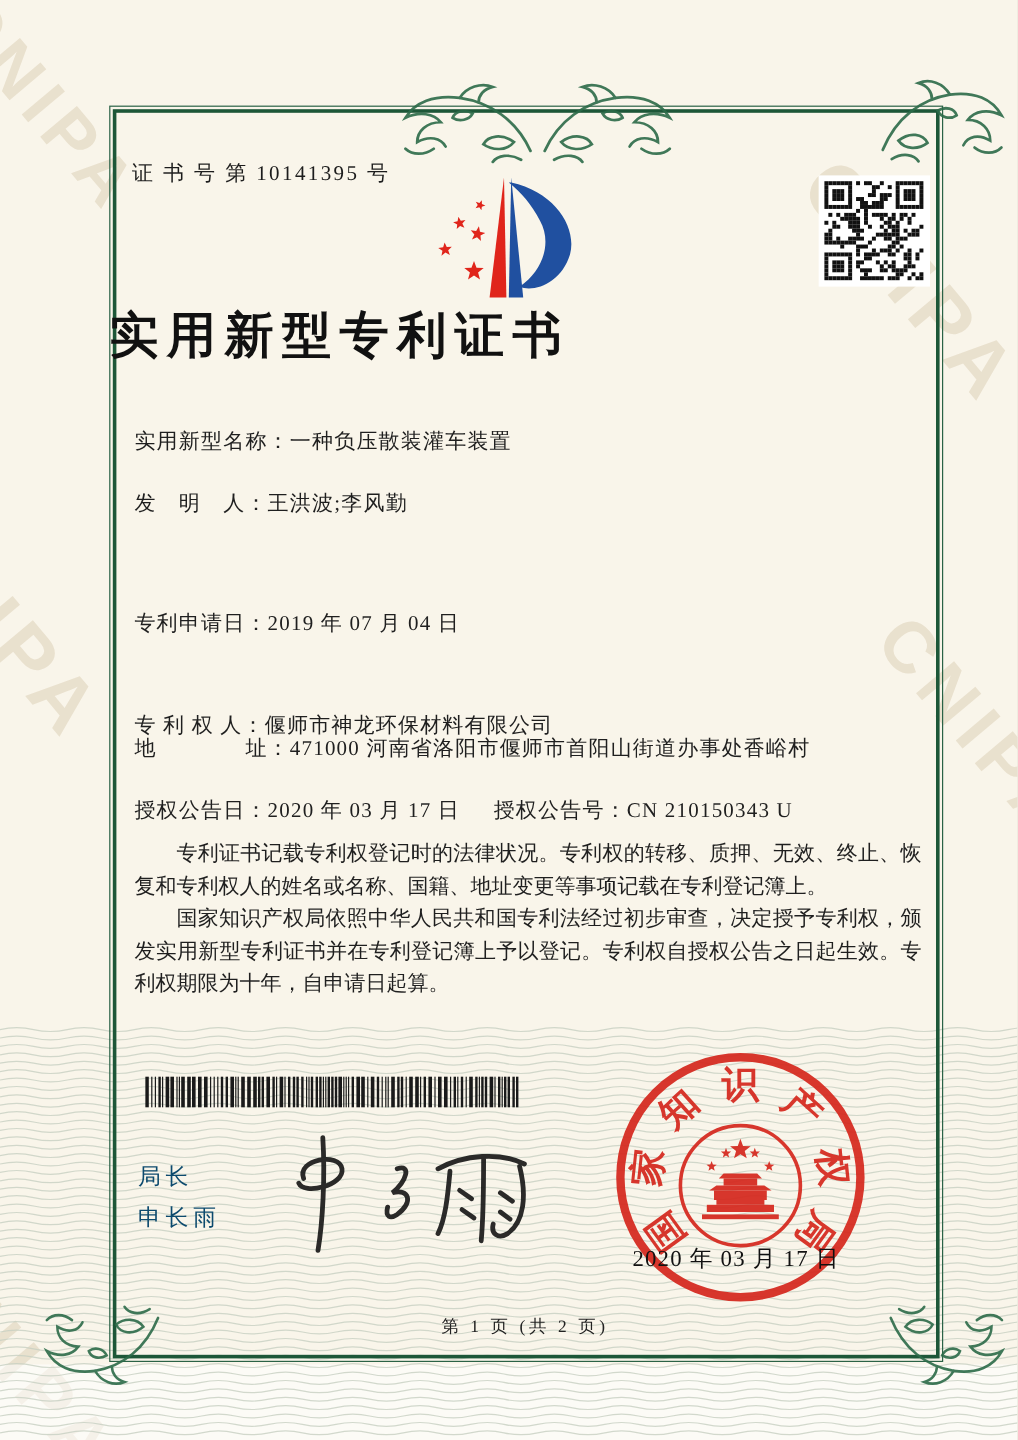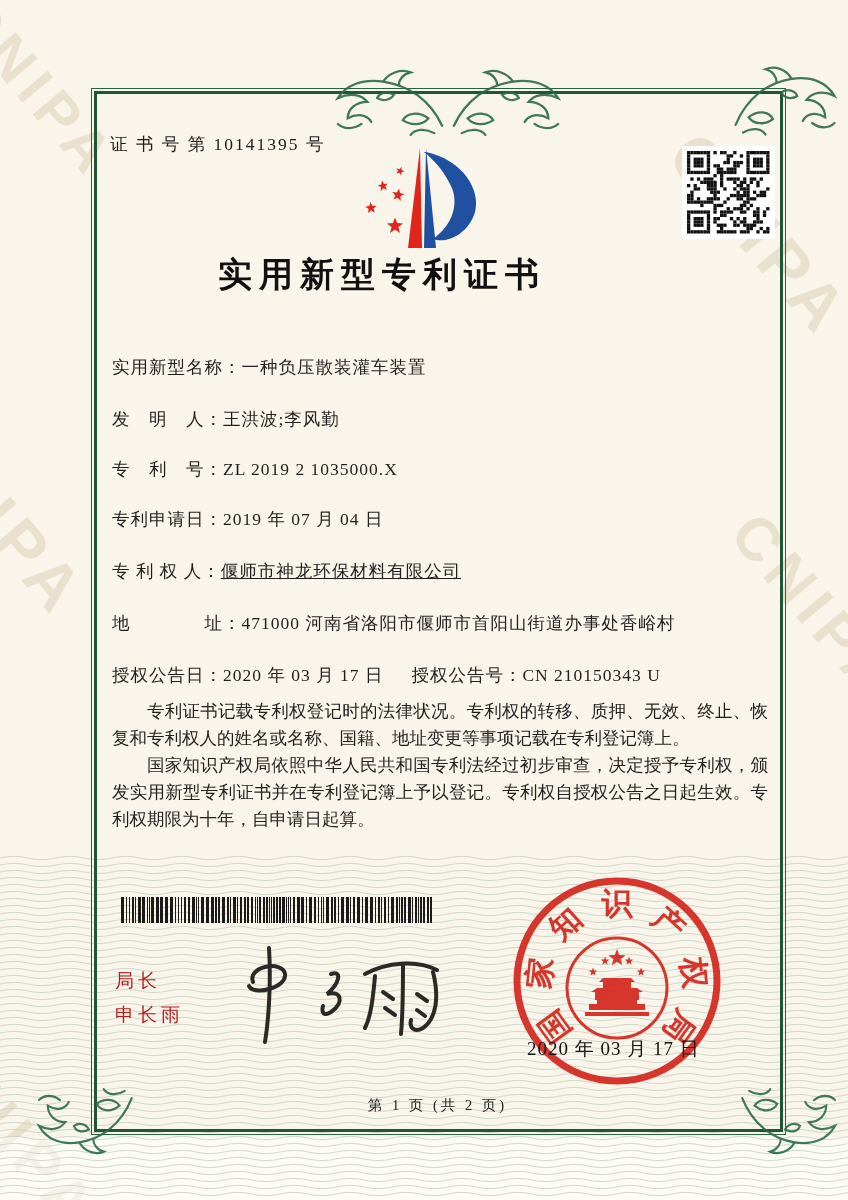--- a/index.html
+++ b/index.html
@@ -11,34 +11,34 @@
       font-weight:bold;color:rgba(193,174,134,0.28);letter-spacing:8px;
       transform-origin:0 0;transform:rotate(50deg);white-space:nowrap;pointer-events:none;}
   
   .frame{position:absolute;left:91px;top:88px;width:693px;height:1045px;
          border:1px solid #2a6246;}
   .frame-inner{position:absolute;inset:2px;border:3px solid #1d5738;}
   .orn{position:absolute;pointer-events:none;}
   .orn svg{width:100%;height:100%;}
   
   .cert-no{position:absolute;left:110px;top:132px;font-size:17.5px;letter-spacing:2px;color:#1c1c1c;}
-  .title{position:absolute;left:91px;top:252px;width:582px;text-align:center;
-         font-size:34px;font-weight:700;letter-spacing:7px;color:#111;}
+  .title{position:absolute;left:91px;top:252px;width:582px;text-align:left;
+         font-size:41px;font-weight:700;letter-spacing:7px;color:#111;}
   
   .row{position:absolute;left:112px;width:660px;font-size:17.5px;letter-spacing:1px;
        color:#1f1f1f;white-space:nowrap;}
   .row .lbl{display:inline-block;}
   .grant2{margin-left:28px;}
   
   .paras{position:absolute;left:112px;top:698px;width:656px;font-size:17.5px;
          line-height:27px;color:#1f1f1f;text-align:justify;}
   .paras p{margin:0;text-indent:2em;}
   
   .officer{position:absolute;left:115px;font-family:"Liberation Sans","DejaVu Sans",sans-serif;
-           font-size:19px;letter-spacing:4px;color:#b91c1c;}
+           font-size:19px;letter-spacing:4px;color:#0c4a6e;}
   .seal-date{position:absolute;left:527px;top:1036px;width:200px;font-size:19px;
              letter-spacing:1px;color:#111;}
   .page-info{position:absolute;left:91px;top:1096px;width:693px;text-align:center;
              font-size:14.5px;letter-spacing:3px;color:#222;}
   .note-box{position:absolute;left:329px;top:1145px;width:192px;height:34px;background:#ffffff;
             display:flex;align-items:center;justify-content:center;font-size:15.5px;
             letter-spacing:2px;color:#1d1d1d;box-shadow:0 0 2px rgba(0,0,0,0.08);}
   .strip{position:absolute;left:0;top:1137px;width:848px;height:63px;background:rgba(255,255,255,0.55);}
   .waves{position:absolute;left:0;top:853px;width:848px;height:347px;pointer-events:none;}
 </style>
@@ -472,27 +472,24 @@
     </svg>
 
   <div class="title">实用新型专利证书</div>
 
   <div class="row" style="top:355px;">
     <span class="lbl">实用新型名称：</span><span>一种负压散装灌车装置</span>
   </div>
   <div class="row" style="top:407px;">
     <span class="lbl">发　明　人：</span><span>王洪波;李风勤</span>
   </div>
-  <div class="row" style="top:457px;">
-    <span class="lbl">专　利　号：</span><span>ZL 2019 2 1035000.X</span>
-  </div>
   <div class="row" style="top:507px;">
     <span class="lbl">专利申请日：</span><span>2019 年 07 月 04 日</span>
   </div>
-  <div class="row" style="top:559px;text-decoration:underline;">
+  <div class="row" style="top:592px;">
     <span class="lbl">专 利 权 人：</span><span>偃师市神龙环保材料有限公司</span>
   </div>
   <div class="row" style="top:611px;">
     <span class="lbl">地　　　　址：</span><span>471000 河南省洛阳市偃师市首阳山街道办事处香峪村</span>
   </div>
   <div class="row" style="top:663px;">
     <span class="lbl">授权公告日：</span><span>2020 年 03 月 17 日</span><span class="grant2">授权公告号：</span><span>CN 210150343 U</span>
   </div>
 
   <div class="paras">

